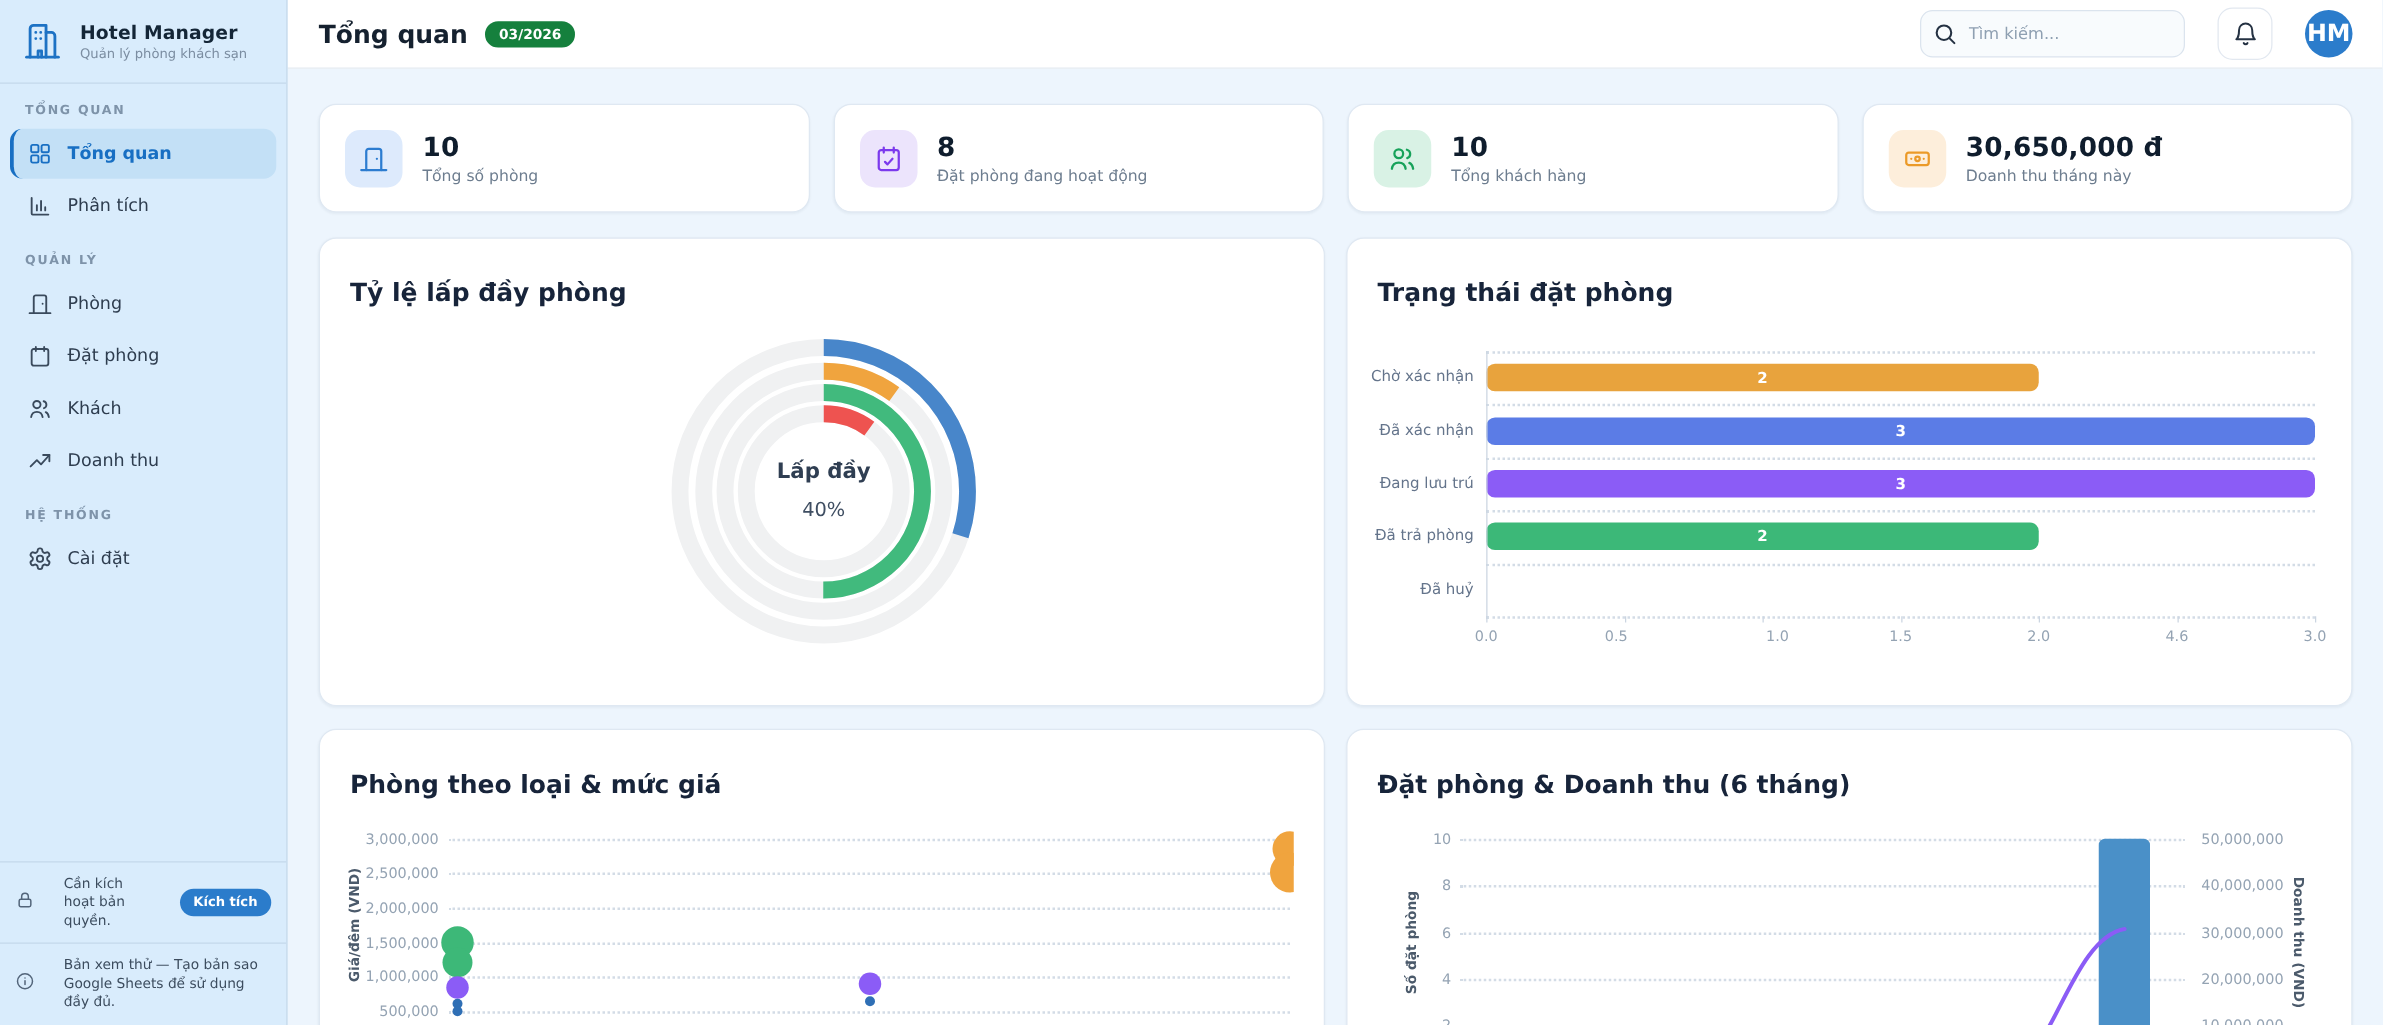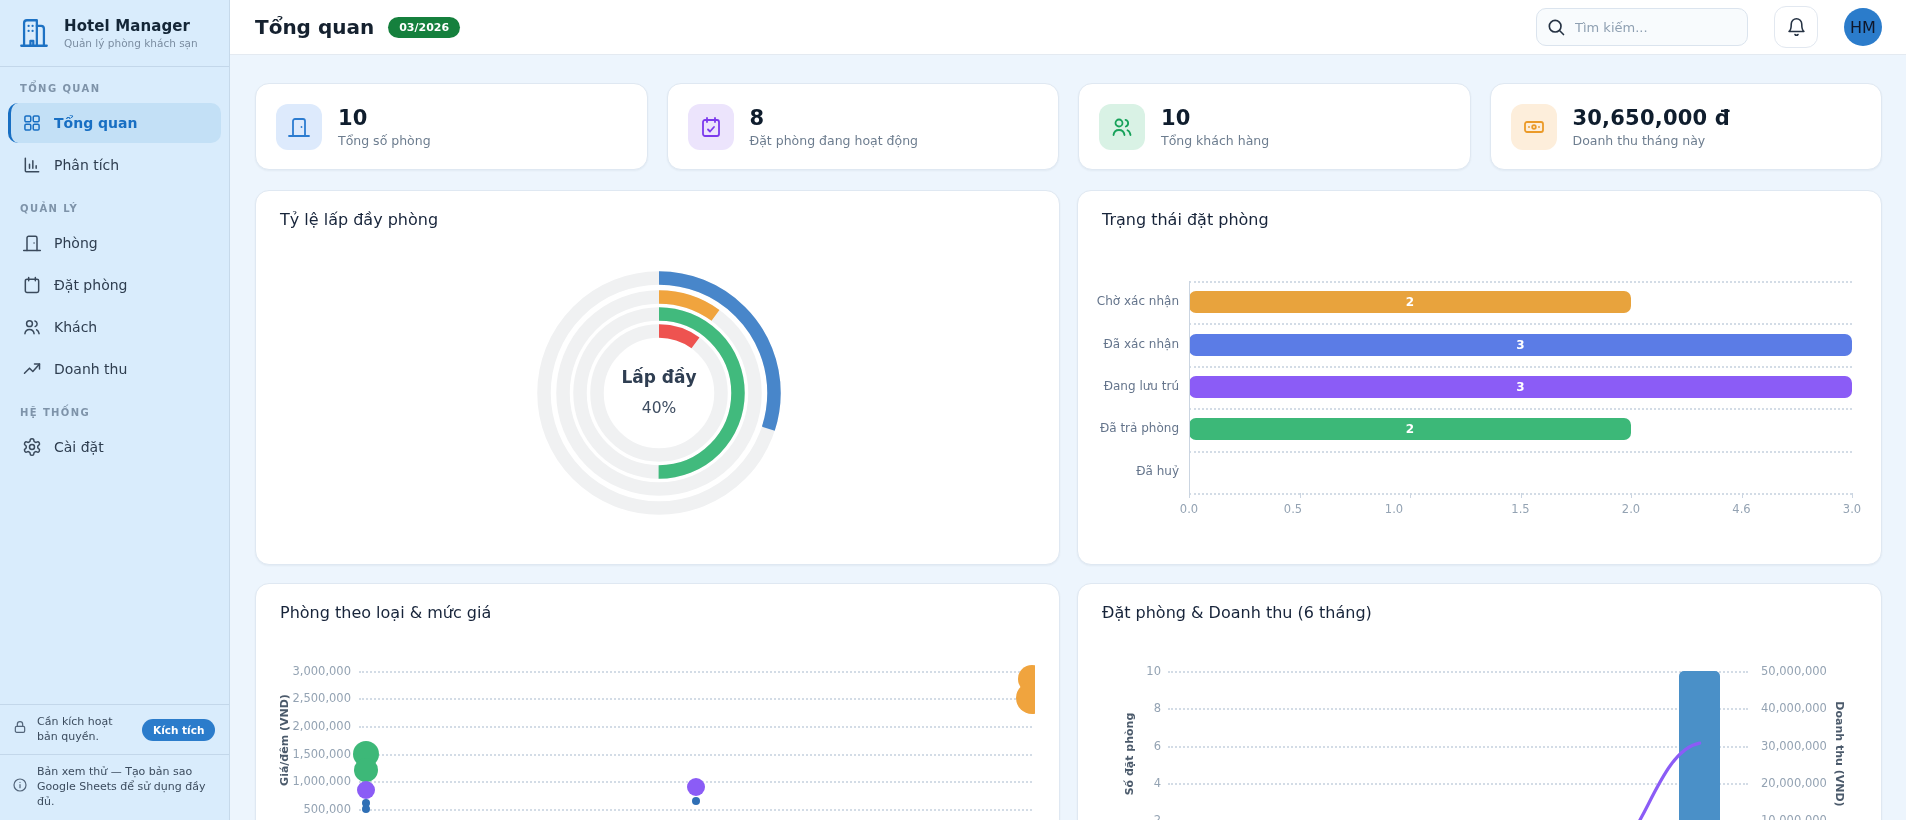--- a/index.html
+++ b/index.html
@@ -12,49 +12,49 @@
   .logo-row { display:flex; align-items:center; gap:10px; padding:13px 16px 13px 14px; border-bottom:1px solid #c3d7ea; }
   .logo-icon { color:#1d72c4; width:40px; height:40px; display:grid; place-items:center; }
   .logo-title { font-size:15px; font-weight:700; color:#142637; letter-spacing:.1px; }
   .logo-sub { font-size:10.5px; color:#7b8da1; margin-top:2px; }
   .section-label { padding:16px 20px 7px; font-size:10px; font-weight:700; letter-spacing:1.4px; color:#7e93a9; }
   .nav-item { display:flex; align-items:center; gap:12px; margin:2px 8px; padding:10px 14px; border-radius:10px; font-size:14px; color:#2e3d4f; cursor:pointer; }
   .nav-item .nicon { width:20px; height:20px; display:grid; place-items:center; color:#3a4a5c; }
   .nav-item.active { background:#c3e0f6; color:#186fc3; font-weight:700; border-left:3px solid #186fc3; padding-left:11px; }
   .nav-item.active .nicon { color:#186fc3; }
   .side-bottom { position:absolute; bottom:0; left:0; right:0; }
-  .notice { display:flex; align-items:center; gap:9px; padding:10px 12px; border-top:1px solid #c3d7ea; font-size:11px; color:#3c4c5e; line-height:1.35; }
+  .notice { display:flex; align-items:center; gap:23px; padding:10px 12px; border-top:1px solid #c3d7ea; font-size:11px; color:#3c4c5e; line-height:1.35; }
   .notice .nicon { flex:0 0 auto; color:#53657a; }
   .activate-btn { flex:0 0 auto; background:#2b7ccb; color:#fff; border:none; border-radius:999px; padding:5px 11px; font-size:10.5px; font-weight:700; cursor:pointer; font-family:inherit; }
 
   
   .header { background:#fff; border-bottom:1px solid #e4eaf1; display:flex; align-items:center; padding:0 24px 0 25px; }
   .page-title { font-size:20px; font-weight:700; color:#15212f; }
   .month-badge { margin-left:14px; background:#15803d; color:#fff; font-size:11px; font-weight:700; border-radius:999px; padding:4px 11px; }
   .header-right { margin-left:auto; display:flex; align-items:center; gap:26px; }
   .search-box { position:relative; }
   .search-box input { width:212px; height:38px; border:1px solid #dbe4ee; background:#f8fbfd; border-radius:10px; padding:0 10px 0 38px; font-size:13px; font-family:inherit; color:#2e3d4f; outline:none; }
   .search-box input::placeholder { color:#8fa0b2; }
   .search-icon { position:absolute; left:10px; top:9px; width:20px; height:20px; color:#253243; }
   .bell-btn { width:44px; height:42px; background:#fff; border:1px solid #e2e8f0; border-radius:12px; display:grid; place-items:center; color:#253243; cursor:pointer; }
-  .avatar { width:38px; height:38px; border-radius:50%; background:#2b7ccb; color:#0f172a; font-size:16px; font-weight:400; display:grid; place-items:center; cursor:pointer; }
+  .avatar { width:38px; height:38px; border-radius:50%; background:#2b7ccb; color:#ffffff; font-size:19px; font-weight:700; display:grid; place-items:center; cursor:pointer; }
 
   
   .main { overflow:hidden; padding:28px 24px 0 25px; }
   .stats { display:flex; gap:19px; margin-bottom:20px; }
   .stat-card { flex:1; height:87px; background:#fff; border:1px solid #dfe8f2; border-radius:14px; display:flex; align-items:center; padding:0 20px; gap:16px; box-shadow:0 1px 2px rgba(16,42,67,.05); }
   .stat-icon { width:46px; height:46px; border-radius:12px; display:grid; place-items:center; flex:0 0 auto; }
   .stat-value { font-size:21px; font-weight:800; color:#0f1d2d; letter-spacing:.2px; }
   .stat-label { font-size:12.5px; color:#6d7d8f; margin-top:3px; }
 
   .grid2 { display:grid; grid-template-columns:1fr 1fr; gap:17px; margin-bottom:18px; }
   .card { position:relative; background:#fff; border:1px solid #dfe8f2; border-radius:14px; overflow:hidden; box-shadow:0 1px 2px rgba(16,42,67,.05); }
   .card.top-row { height:375px; }
   .card.bottom-row { height:340px; }
-  .card-title { position:absolute; left:24px; top:19px; font-size:16px; font-weight:400; color:#17243a; }
+  .card-title { position:absolute; left:24px; top:31px; font-size:20px; font-weight:700; color:#17243a; }
 
   .abs { position:absolute; }
   .dotline { position:absolute; border-top:2px dotted #d3dce6; height:0; }
   .ticklabel { position:absolute; font-size:11.5px; color:#94a3b3; }
   .catlabel { position:absolute; font-size:12px; color:#64748b; text-align:right; }
   .axis-rot { position:absolute; font-size:11px; font-weight:700; color:#4b5a6b; white-space:nowrap; }
   .hbar { position:absolute; height:22px; border-radius:7px; color:#fff; font-size:12px; font-weight:700; text-align:center; line-height:22px; }
   .dot-pt { position:absolute; border-radius:50%; transform:translate(-50%,-50%); }
   .donut-center-label { position:absolute; font-size:17px; font-weight:700; color:#2f3e52; transform:translateX(-50%); }
   .donut-center-value { position:absolute; font-size:15.5px; color:#3f4e62; transform:translateX(-50%); }
@@ -286,21 +286,21 @@
             <div class="hbar" style="left: 111px; top: 227.4px; width: 442px; background: rgb(60, 184, 120);">2</div>
             <div class="dotline" style="left: 111px; width: 663px; top: 259.6px;"></div>
             <div class="catlabel" style="left: 0px; width: 101px; top: 272.8px;">Đã huỷ</div>
             <div class="dotline" style="left: 111px; width: 663px; top: 302px;"></div>
             <div class="abs" style="left: 111px; top: 90px; width: 1px; height: 212px; background: rgb(203, 213, 225);"></div>
             <div class="abs" style="left: 111px; top: 302px; width: 1px; height: 5px; background: rgb(203, 213, 225);"></div>
             <div class="ticklabel" style="left: 91px; top: 311px; width: 40px; text-align: center;">0.0</div>
             <div class="abs" style="left: 221.5px; top: 302px; width: 1px; height: 5px; background: rgb(203, 213, 225);"></div>
             <div class="ticklabel" style="left: 195px; top: 311px; width: 40px; text-align: center;">0.5</div>
             <div class="abs" style="left: 332px; top: 302px; width: 1px; height: 5px; background: rgb(203, 213, 225);"></div>
-            <div class="ticklabel" style="left: 296px; top: 311px; width: 40px; text-align: center;">1.0</div>
+            <div class="ticklabel" style="left: 324px; top: 311px; width: 40px; text-align: center;">1.0</div>
             <div class="abs" style="left: 442.5px; top: 302px; width: 1px; height: 5px; background: rgb(203, 213, 225);"></div>
             <div class="ticklabel" style="left: 422.5px; top: 311px; width: 40px; text-align: center;">1.5</div>
             <div class="abs" style="left: 553px; top: 302px; width: 1px; height: 5px; background: rgb(203, 213, 225);"></div>
             <div class="ticklabel" style="left: 533px; top: 311px; width: 40px; text-align: center;">2.0</div>
             <div class="abs" style="left: 663.5px; top: 302px; width: 1px; height: 5px; background: rgb(203, 213, 225);"></div>
             <div class="ticklabel" style="left: 643.5px; top: 311px; width: 40px; text-align: center;">4.6</div>
             <div class="abs" style="left: 774px; top: 302px; width: 1px; height: 5px; background: rgb(203, 213, 225);"></div>
             <div class="ticklabel" style="left: 754px; top: 311px; width: 40px; text-align: center;">3.0</div>
           </div>
       </section>

